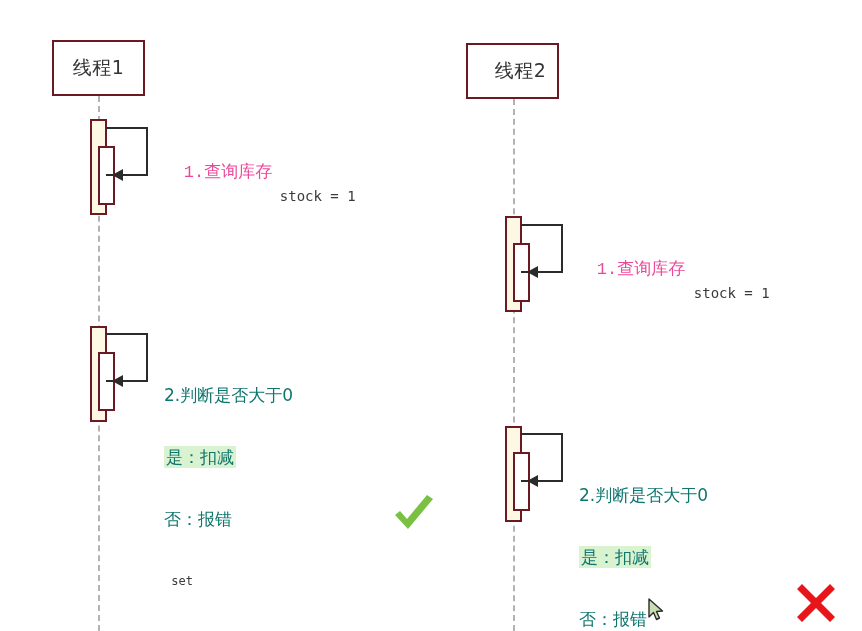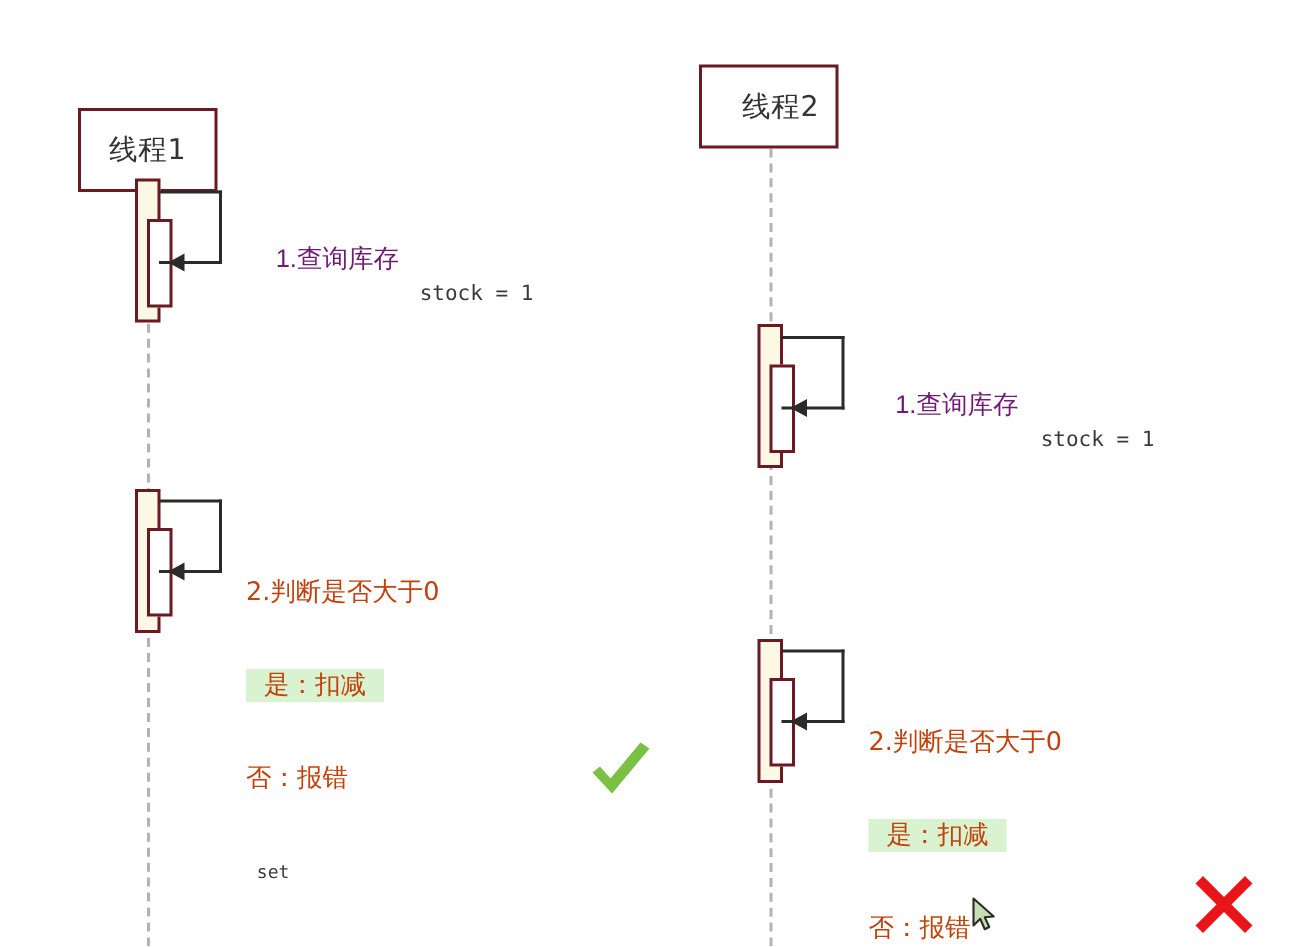--- a/index.html
+++ b/index.html
@@ -72,41 +72,41 @@
     border-bottom: 6px solid transparent;
     border-right: 11px solid #2b2b2b;
   }
 
   
   .msg-block {
     position: absolute;
     white-space: pre;
   }
   .msg-title {
-    font-family: Liberation Sans, sans-serif;
+    font-family: Liberation Mono, monospace;
     font-size: 17px;
-    color: #701a75;
+    color: #ec4899;
     line-height: 25px;
   }
   .msg-result {
     font-family: "DejaVu Sans Mono", monospace;
     font-size: 14px;
     color: #3a3a3a;
     line-height: 30px;
   }
   .branch-line {
     font-family: "DejaVu Sans", sans-serif;
     font-size: 17px;
-    color: #c2410c;
+    color: #0f766e;
     line-height: 26px;
     display: block;
   }
   .branch-line .hl {
     background: #d9f2d0;
-    padding: 1px 12px;
+    padding: 1px 2px;
   }
   .sql {
     font-family: "DejaVu Sans Mono", monospace;
     font-size: 12px;
     color: #3a3a3a;
     line-height: 26px;
     display: block;
     white-space: pre;
   }
 
@@ -121,21 +121,21 @@
   }
 </style>
 </head>
 <body>
 
 <div id="canvas">
 
   <div class="lifeline" style="left:98px; top:96px; height:535px;"></div>
   <div class="lifeline" style="left:513px; top:99px; height:532px;"></div>
 
-  <div class="participant" style="left:52px; top:40px; width:93px; height:56px;margin-top:32px;">
+  <div class="participant" style="left:52px; top:40px; width:93px; height:56px;">
     <span class="participant-label">线程1</span>
   </div>
 
   <div class="participant" style="left:466px; top:43px; width:93px; height:56px;padding-left:16px;">
     <span class="participant-label">线程2</span>
   </div>
 
   <div class="activation-outer" style="left:90px; top:119px; width:17px; height:96px;"></div>
   <div class="activation-inner" style="left:98px; top:146px; width:17px; height:59px;"></div>
 

